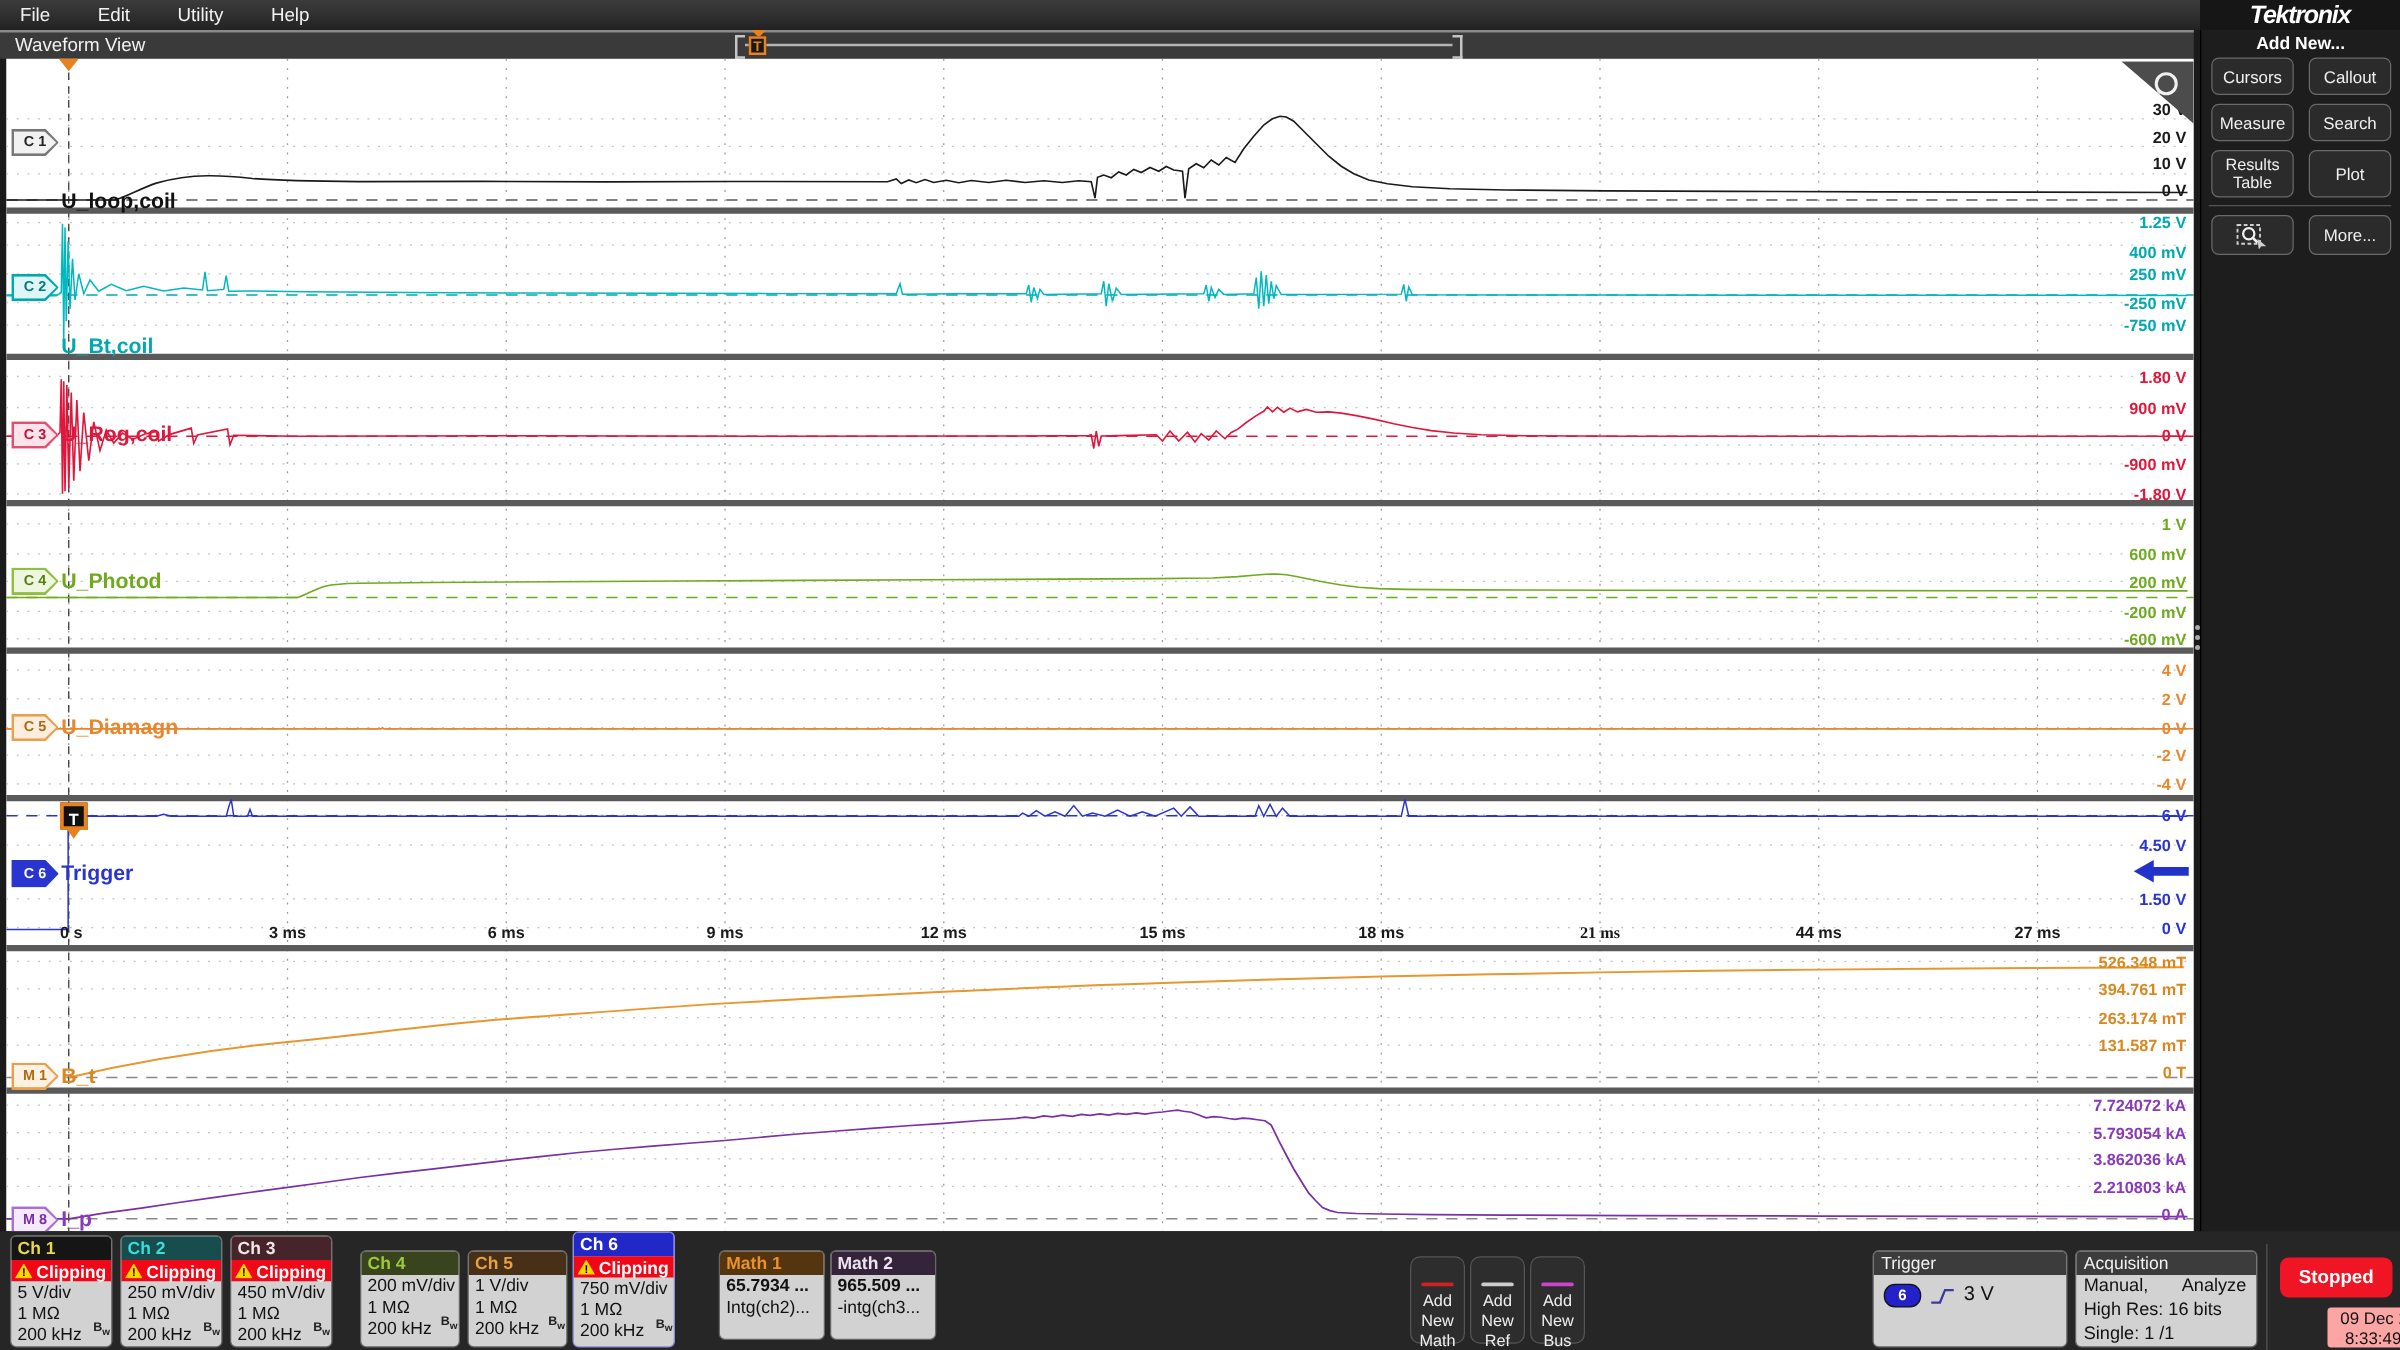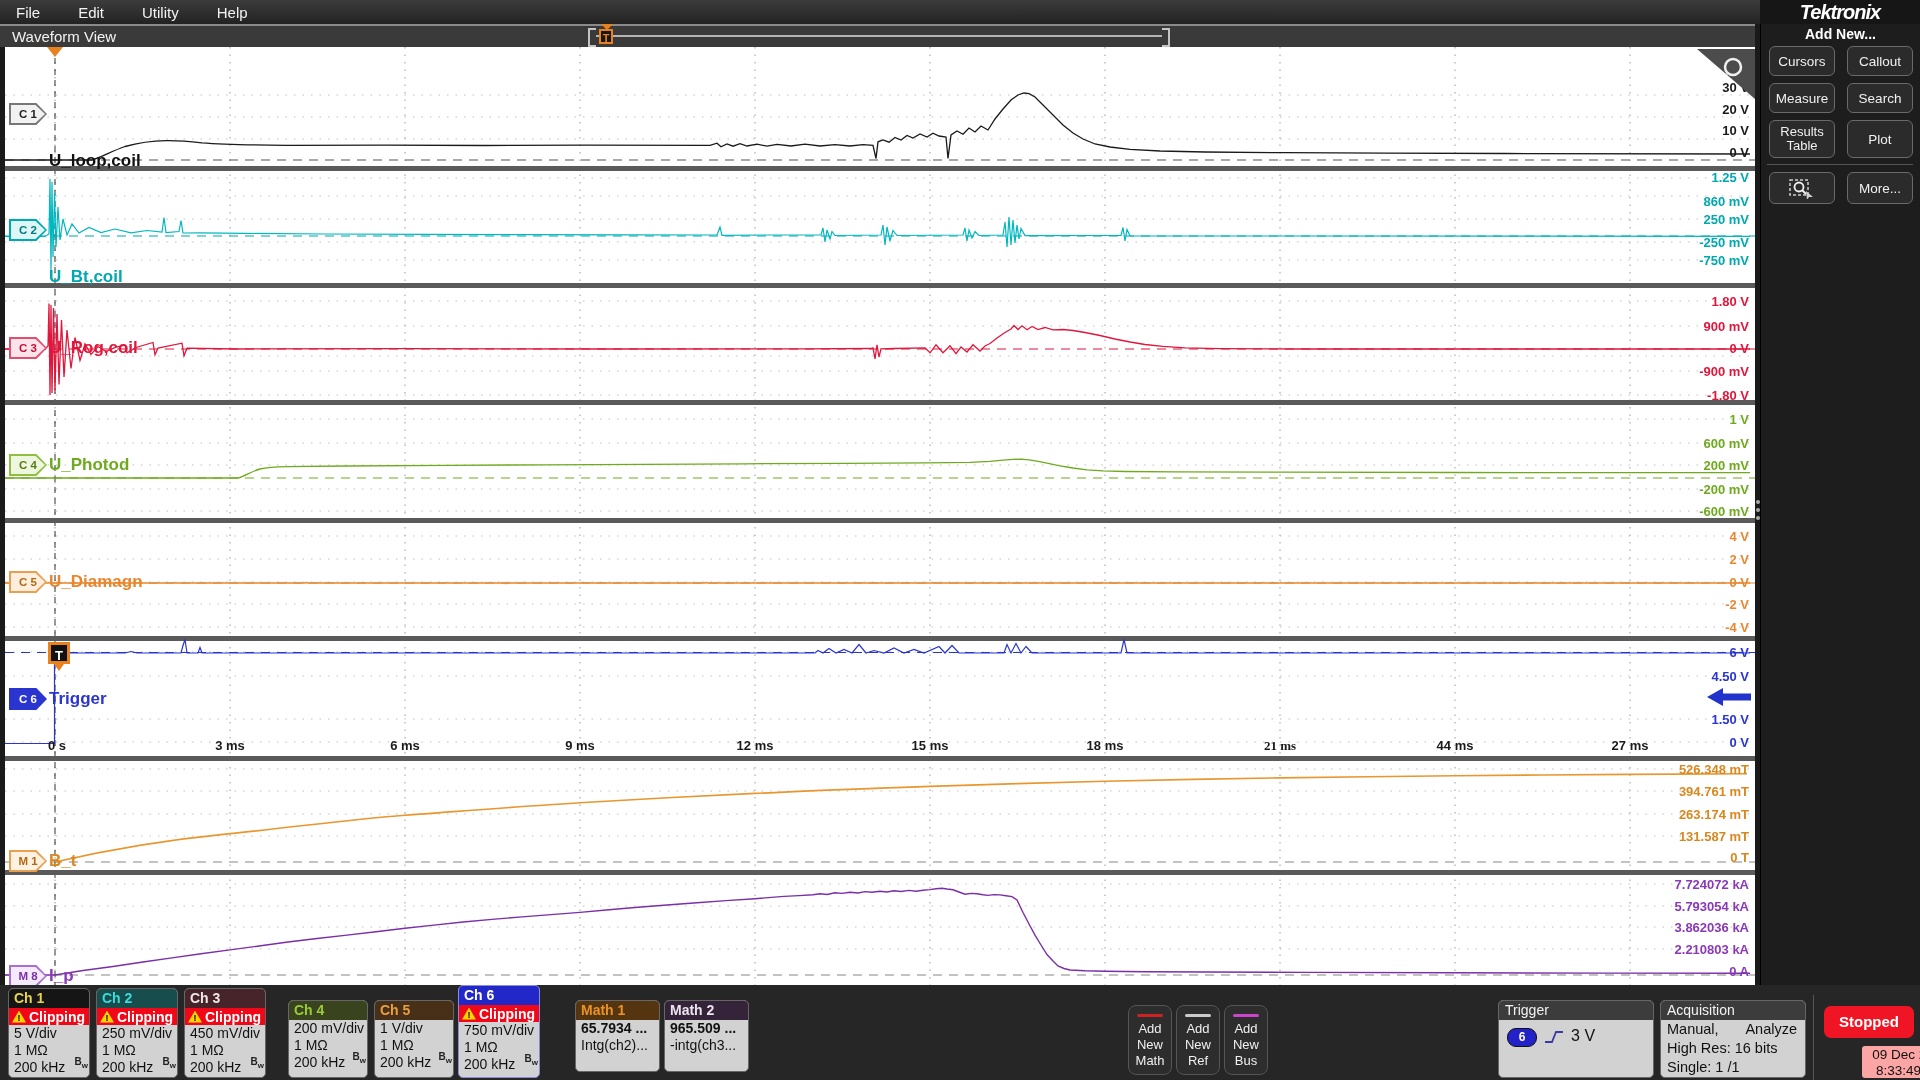--- a/index.html
+++ b/index.html
@@ -47,21 +47,21 @@
   
   #bottombar{position:absolute;left:0;top:985px;width:1920px;height:95px;background:#262626;}
   .chbadge{position:absolute;border-radius:5px;overflow:hidden;border:1px solid #666;background:#d2d2d2;box-sizing:border-box;}
   .chbadge .hd{height:19px;font-weight:bold;font-size:14px;line-height:19px;padding-left:5px;}
   .chbadge .clip{height:17px;background:#f00818;display:flex;align-items:center;gap:3px;padding-left:3px;color:#fff;font-weight:bold;font-size:14px;}
   .warn{width:14px;height:12px;background:#ffd400;clip-path:polygon(50% 0,100% 100%,0 100%);color:#000;font-weight:bold;font-size:9px;line-height:14px;text-align:center;}
   .chbadge .row{height:17px;font-size:14px;line-height:17px;padding-left:5px;color:#111;position:relative;}
   .bw{position:absolute;right:1px;bottom:2px;font-size:10px;font-weight:bold;color:#222;}
   .bw sub{font-size:8px;}
   .addbtn{position:absolute;top:1005px;width:44px;height:70px;background:#2d2d2d;border:1px solid #555;border-radius:8px;
-          color:#f0f0f0;font-size:13px;text-align:center;box-sizing:border-box;padding-top:8px;line-height:16px;}
+          color:#f0f0f0;font-size:13px;text-align:center;box-sizing:border-box;padding-top:20px;line-height:16px;}
   .addbtn .bar{width:26px;height:3px;margin:0 auto 4px auto;border-radius:2px;}
   .panel{position:absolute;top:1000px;border-radius:5px;overflow:hidden;border:1px solid #666;background:#d2d2d2;box-sizing:border-box;height:78px;}
   .panel .hd{height:19px;background:#3c3c3c;color:#f2f2f2;font-size:14px;line-height:19px;padding-left:6px;}
   .panel .body{position:relative;font-size:14.5px;color:#111;}
   .prow{height:19px;line-height:19px;padding-left:6px;position:relative;}
   .prow .c2col{position:absolute;left:108px;top:0;}
   .t-mini{display:inline-block;width:12px;height:12px;background:#222;border:1.5px solid #e8821e;color:#e8821e;
           font-size:9px;font-weight:bold;line-height:12px;text-align:center;vertical-align:-2px;box-sizing:border-box;}
   #trig-pill{display:inline-block;width:28px;height:17px;background:#2222c8;border:1px solid #111;border-radius:9px;
              color:#fff;font-weight:bold;font-size:12px;line-height:17px;text-align:center;vertical-align:middle;}
@@ -213,21 +213,21 @@
         <div class="in" style="background:#f4eafb;"></div>
         <span style="color:#7a2ea8;">M 8</span>
       </div>
     <div class="chan-label m2" style="top:918px;">I_p</div>
 
     <div class="sl c1" style="top:33px;">30 V</div>
     <div class="sl c1" style="top:55px;">20 V</div>
     <div class="sl c1" style="top:76px;">10 V</div>
     <div class="sl c1" style="top:98px;">0 V</div>
     <div class="sl c2" style="top:123px;">1.25 V</div>
-    <div class="sl c2" style="top:147px;">860 mV</div>
+    <div class="sl c2" style="top:147px;">400 mV</div>
     <div class="sl c2" style="top:165px;">250 mV</div>
     <div class="sl c2" style="top:188px;">-250 mV</div>
     <div class="sl c2" style="top:206px;">-750 mV</div>
     <div class="sl c3" style="top:247px;">1.80 V</div>
     <div class="sl c3" style="top:272px;">900 mV</div>
     <div class="sl c3" style="top:294px;">0 V</div>
     <div class="sl c3" style="top:317px;">-900 mV</div>
     <div class="sl c3" style="top:341px;">-1.80 V</div>
     <div class="sl c4" style="top:365px;">1 V</div>
     <div class="sl c4" style="top:389px;">600 mV</div>

